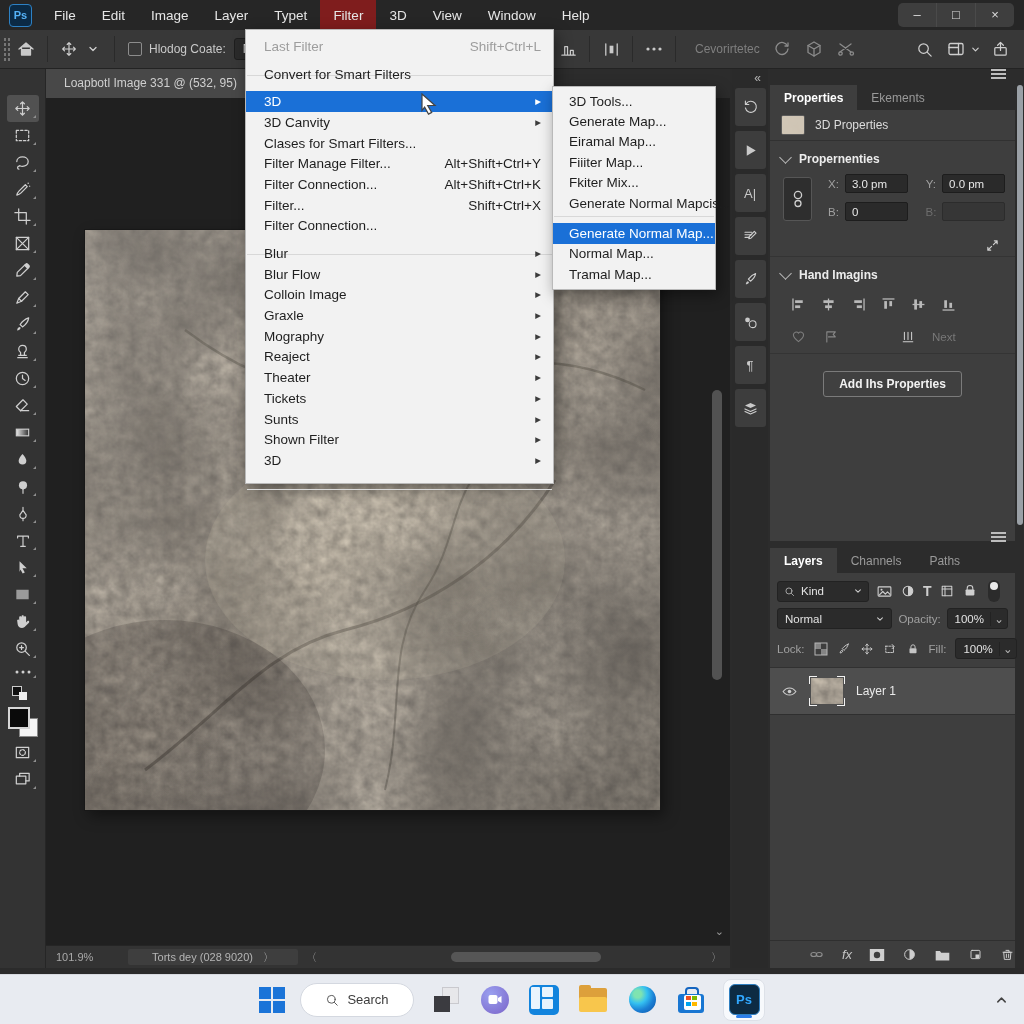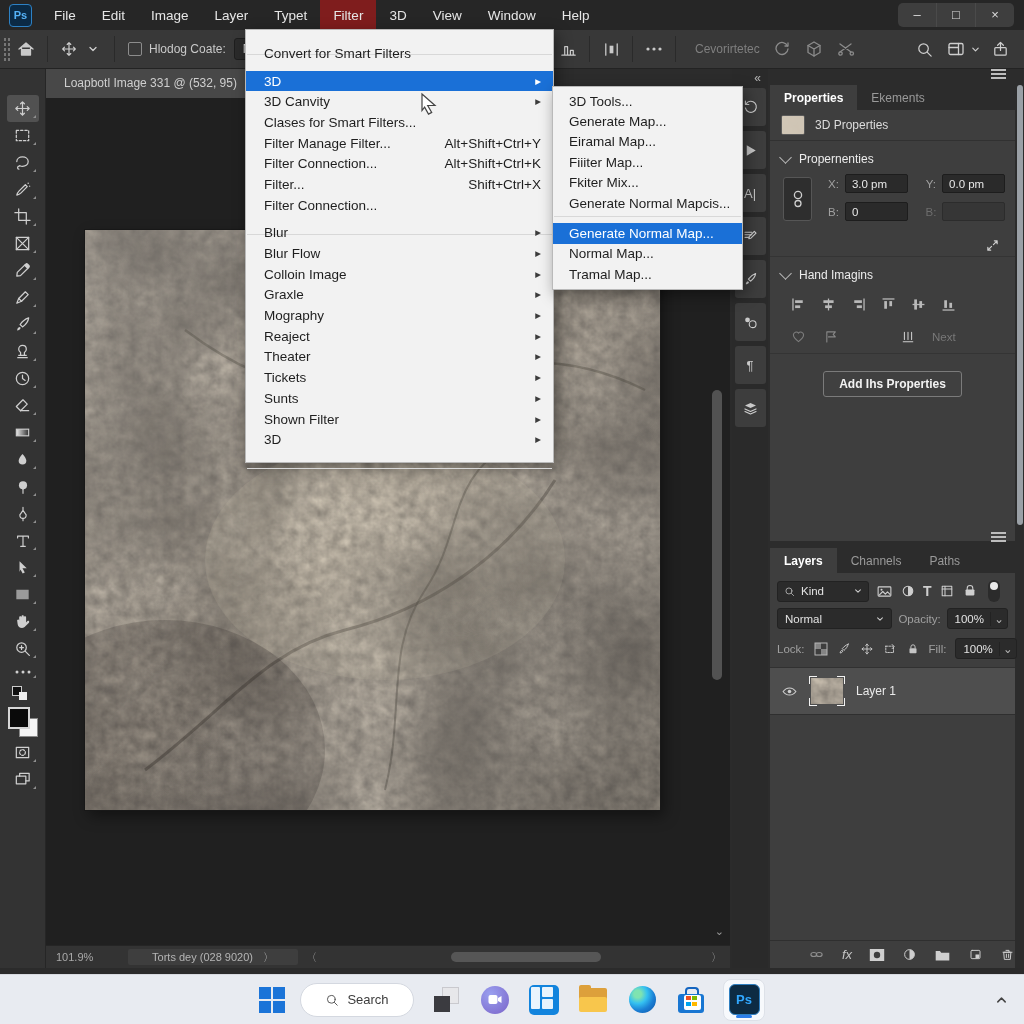--- a/index.html
+++ b/index.html
@@ -73,21 +73,21 @@
   .edge-scroll{position:absolute;right:1px;top:17px;width:6px;height:440px;background:#9aa0a6;border-radius:3px}
   .panel{position:absolute;left:2px;right:9px;background:#3e3e3e}
   .props{top:17px;height:456px}
   .layers{top:480px;bottom:0}
   .ptabs{height:25px;background:#2c2c2c;display:flex;position:relative}
   .ptab{padding:0 14px;display:flex;align-items:center;font-size:12px;color:#9a9a9a}
   .ptab.active{background:#3e3e3e;color:#fff;font-weight:bold}
   .hamburger{position:absolute;right:9px;top:9px;width:15px;height:2px;background:#bdbdbd;box-shadow:0 4px 0 #bdbdbd,0 8px 0 #bdbdbd}
   .props-header{height:30px;display:flex;align-items:center;gap:10px;padding:0 11px;border-bottom:1px solid #313131;
     color:#dcdcdc;font-size:12px}
-  .sec-title{display:flex;align-items:center;gap:9px;padding:11px 11px 5px;font-size:12px;font-weight:normal;color:#ececec}
+  .sec-title{display:flex;align-items:center;gap:9px;padding:11px 11px 5px;font-size:12px;font-weight:bold;color:#ececec}
   .chev-d{width:8px;height:8px;border-right:1.6px solid #bbb;border-bottom:1.6px solid #bbb;transform:rotate(45deg);margin-top:-4px}
   .xy-area{position:relative;padding:3px 10px 2px 10px;min-height:78px}
   .link-box{position:absolute;left:13px;top:6px;width:27px;height:42px;background:#2e2e2e;border:1px solid #565656;
     border-radius:3px;display:flex;align-items:center;justify-content:center}
   .frow{display:flex;align-items:center;margin:0 0 9px 48px;gap:6px;font-size:11.5px;color:#a0a0a0}
   .fld{width:58px;height:17px;background:#2a2a2a;border:1px solid #1d1d1d;border-radius:2px;color:#e8e8e8;
     display:flex;align-items:center;padding-left:6px}
   .fld.dis{background:#363636;border-color:#2c2c2c}
   .lbl-dis{color:#6d6d6d}
   .corner-ic{position:absolute;right:16px;bottom:2px}
@@ -120,21 +120,21 @@
   .tc-bl{left:0;bottom:0;border-right:none;border-top:none}
   .tc-br{right:0;bottom:0;border-left:none;border-top:none}
   .layers-bottom{position:absolute;left:0;right:0;bottom:0;height:27px;border-top:1px solid #2f2f2f;display:flex;
     align-items:center;gap:17px;padding-left:38px;color:#b5b5b5}
   .fx{font-size:13px;font-style:italic;color:#c5c5c5}
 
   
   .dropdown{position:absolute;background:#f2f2f2;border:1px solid #b9b9b9;box-shadow:3px 5px 14px rgba(0,0,0,.42);
     font-size:13.5px;color:#1e1e1e;z-index:60;padding:6px 0 5px;box-sizing:border-box}
   .main-menu{left:245px;top:29px;width:309px}
-  .sub-menu{left:552px;top:86px;width:191px;z-index:61;padding:4px 0}
+  .sub-menu{left:552px;top:86px;width:164px;z-index:61;padding:4px 0}
   .dd-item{height:20.7px;display:flex;align-items:center;padding:0 12px 0 18px}
   .sub-menu .dd-item{height:20.4px;padding:0 10px 0 16px}
   .dd-label{flex:1;white-space:nowrap}
   .dd-shortcut{margin-left:18px;white-space:nowrap}
   .dd-item.has-sub::after{content:"▶";font-size:7.5px;color:#3c3c3c;margin-left:8px}
   .dd-item.selected{background:#1a70d7;color:#fff}
   .dd-item.selected::after{color:#fff}
   .dd-item.disabled{color:#9d9d9d}
   .dd-item.separator{height:7px;padding:0 1px;pointer-events:none;display:block}
   .dd-item.separator::after{content:"";display:block;height:1px;background:#d8d8d8;margin-top:3px}
@@ -871,20 +871,24 @@
               <path d="M4 7h12M8 4.5h4V7"></path>
               <path d="M8.5 9.5v4.5M11.5 9.5v4.5"></path>
             </svg>
           </span>
       </div>
     </div>
   </div>
 
   <div class="dropdown main-menu">
 
+      <div class="dd-item disabled">
+        <span class="dd-label">Last Filter</span>
+        <span class="dd-shortcut">Shift+Ctrl+L</span>
+      </div>
 
       <div class="dd-item separator">
         <span class="dd-label"></span>
         <span class="dd-shortcut"></span>
       </div>
 
       <div class="dd-item">
         <span class="dd-label">Convert for Smart Filters</span>
         <span class="dd-shortcut"></span>
       </div>

